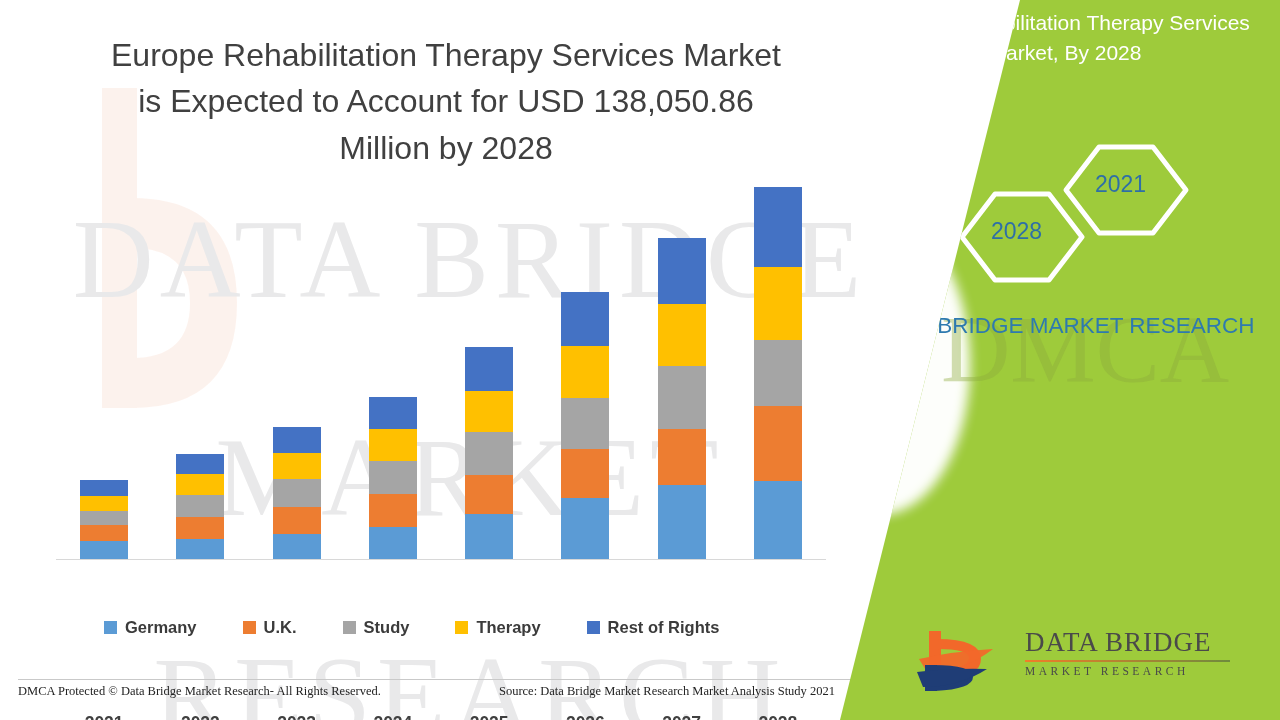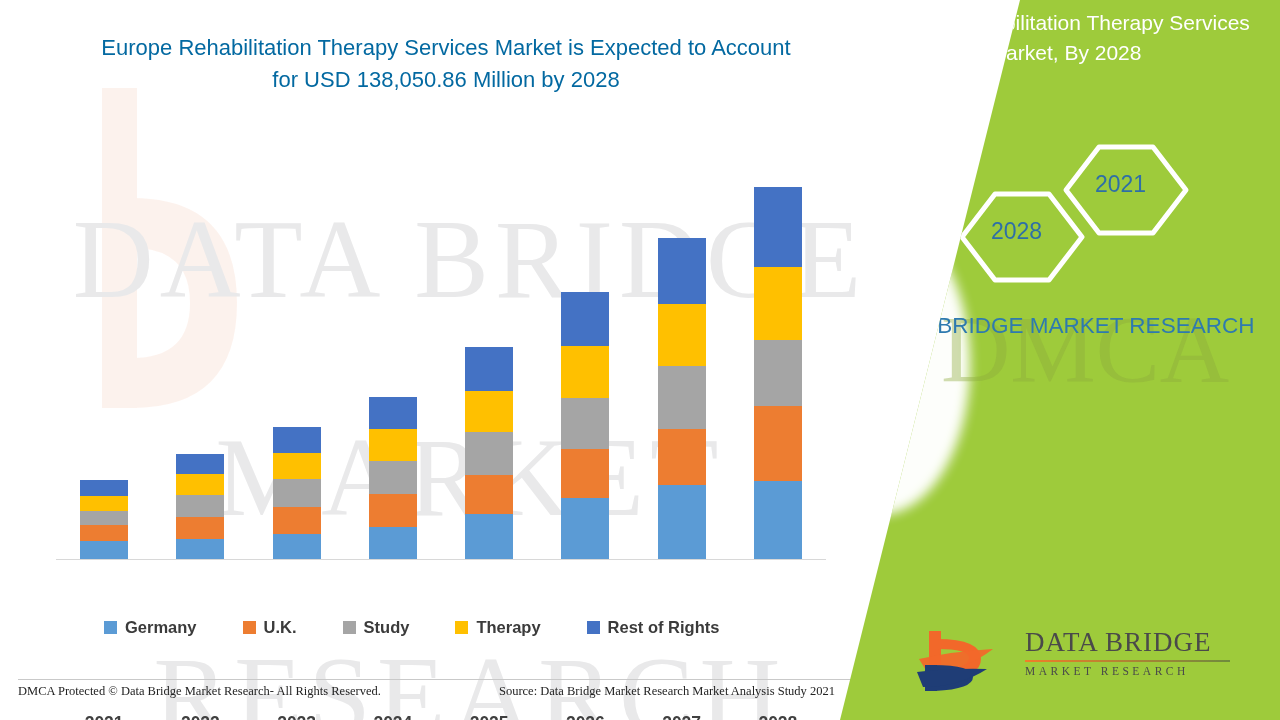--- a/index.html
+++ b/index.html
@@ -19,21 +19,21 @@
     line-height:1.95;font-weight:400;pointer-events:none;user-select:none;
   }
   .wm-b{
     position:absolute;left:62px;top:78px;width:190px;height:420px;
     pointer-events:none;user-select:none;opacity:.5;
   }
 
   
   .chart-title{
     position:absolute;left:96px;top:32px;width:700px;
-    text-align:center;color:#0369a1;font-size:22px;line-height:1.45;
+    text-align:center;color:#404040;font-size:32px;line-height:1.45;
     font-family:"Liberation Sans", sans-serif;font-weight:400;
   }
 
   
   .plot{position:absolute;left:56px;top:150px;width:770px;height:410px;}
   .axis-line{
     position:absolute;left:0;bottom:0;width:770px;height:1px;background:#d8d8d8;
   }
   .bars{position:absolute;left:0;top:0;width:770px;height:409px;display:flex;
         align-items:flex-end;}

